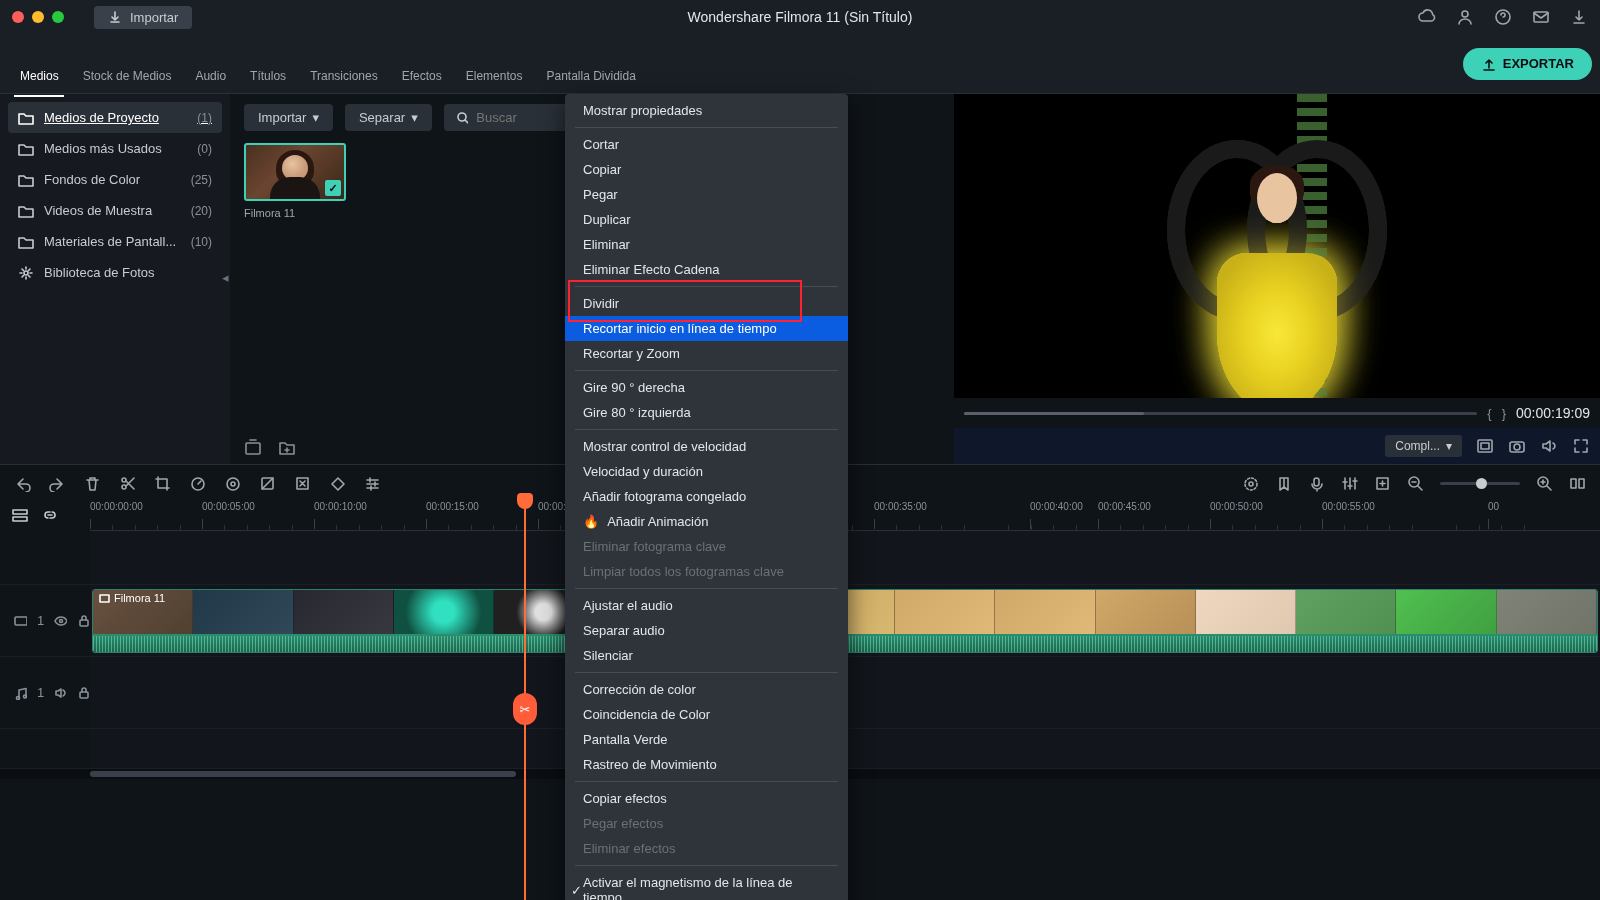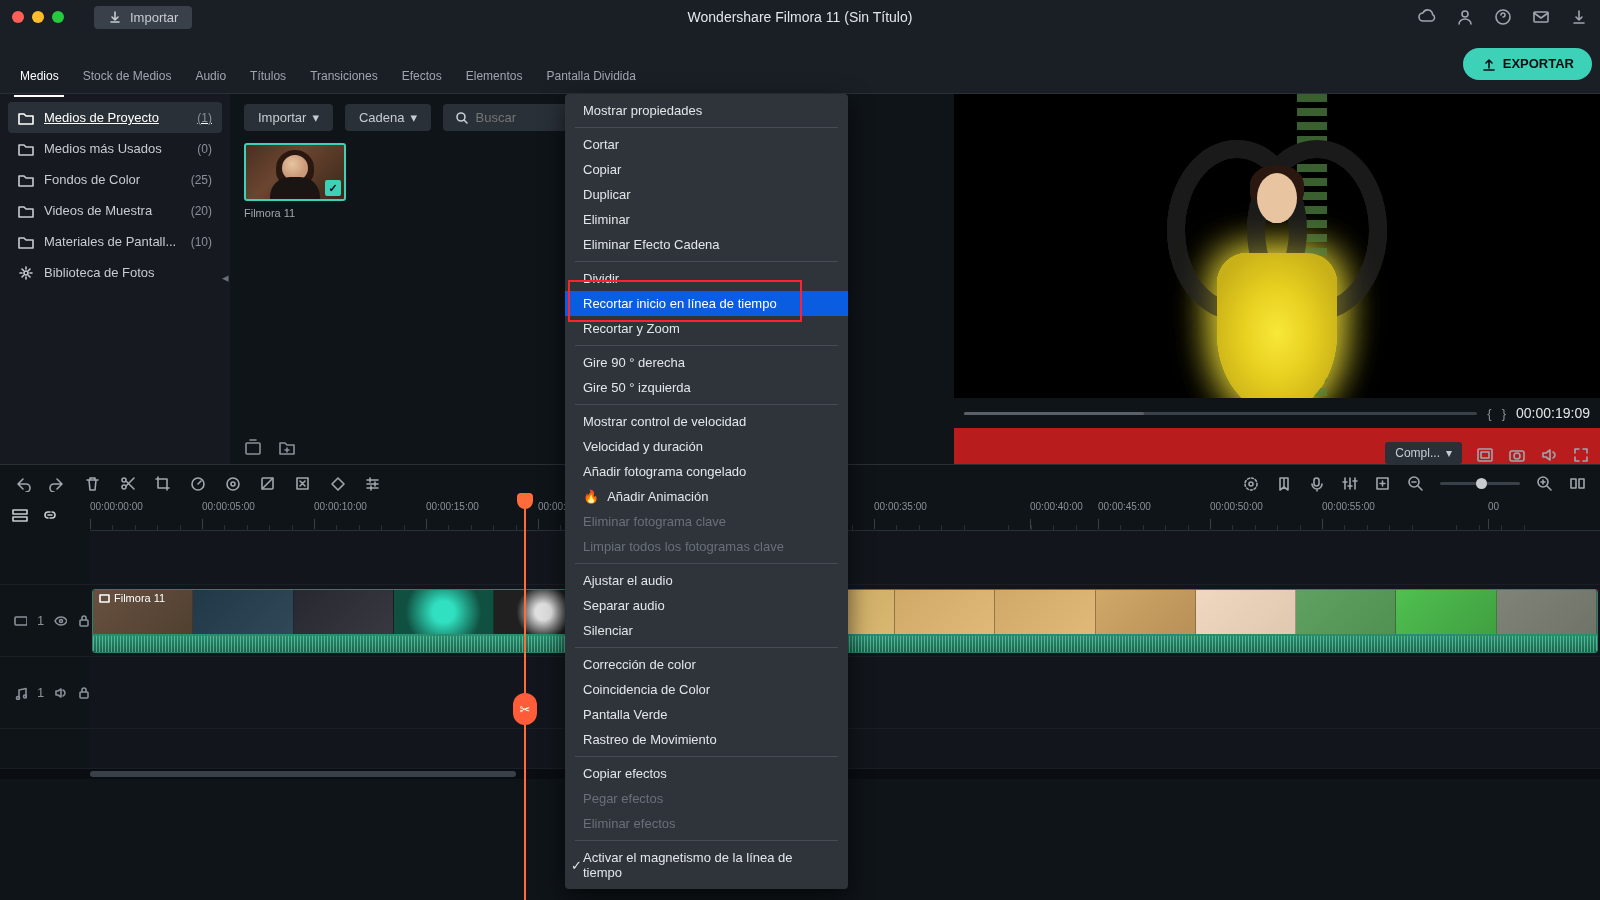--- a/index.html
+++ b/index.html
@@ -62,21 +62,21 @@
 .ring-light.right { right: -30px; }
 .figure { position: absolute; bottom: 0; left: 50%; transform: translateX(-50%); width: 120px; height: 240px; }
 .figure-dress { position: absolute; bottom: 0; width: 100%; height: 160px; background: radial-gradient(ellipse at center, #f8e838 0%, #e8d020 40%, #c8b018 80%); border-radius: 30px 30px 50% 50%; filter: drop-shadow(0 0 20px rgba(248,232,56,0.6)); }
 .figure-head { position: absolute; top: 0; left: 50%; transform: translateX(-50%); width: 40px; height: 50px; background: #e8c4a0; border-radius: 50%; }
 .figure-hair { position: absolute; top: -8px; left: 50%; transform: translateX(-50%); width: 54px; height: 40px; background: #2a1810; border-radius: 50% 50% 30% 30%; }
 .vines { position: absolute; top: 0; left: 20px; width: 30px; height: 333px; background: repeating-linear-gradient(180deg, #3a6030 0px, #3a6030 8px, transparent 8px, transparent 14px); }
 .preview-controls { height: 30px; background: #0f1419; display: flex; align-items: center; padding: 0 10px; gap: 10px; }
 .scrubber { flex: 1; height: 3px; background: #3a4049; border-radius: 2px; position: relative; }
 .scrubber-prog { position: absolute; left: 0; width: 35%; height: 100%; background: #5a6069; border-radius: 2px; }
 .timecode { font-variant-numeric: tabular-nums; font-size: 14px; color: #e3e6e9; }
-.preview-footer { height: 36px; background: #b91c1c; display: flex; align-items: flex-end; padding: 0 10px; gap: 14px; justify-content: flex-end; }
+.preview-footer { height: 36px; background: #0f172a; display: flex; align-items: center; padding: 0 10px; gap: 14px; justify-content: flex-end; }
 .quality-dd { background: #2a3038; padding: 4px 10px; border-radius: 3px; display: flex; align-items: center; gap: 6px; font-size: 12px; }
 .preview-footer svg { width: 18px; height: 18px; color: #a0a6ad; }
 
 
 .context-menu { position: absolute; left: 565px; top: 94px; width: 283px; background: #2f343b; border-radius: 4px; box-shadow: 0 8px 24px rgba(0,0,0,0.6); z-index: 100; padding: 4px 0; }
 .menu-item { padding: 5px 18px; font-size: 13px; color: #e3e6e9; cursor: pointer; display: flex; align-items: center; gap: 8px; }
 .menu-item.highlighted { background: #0a5ce0; color: #fff; }
 .menu-item.disabled { color: #6a7079; }
 .menu-item.checked::before { content: '✓'; position: absolute; left: 6px; }
 .menu-item .fire { color: #ff8c1a; }
@@ -297,21 +297,21 @@
   </div>
   <div class="collapse-handle">◂</div>
 
   <div class="media-area">
     <div class="media-toolbar">
       <div class="dropdown-btn">
         <span>Importar</span>
         <span>▾</span>
       </div>
       <div class="dropdown-btn">
-        <span>Cadena</span>
+        <span>Separar</span>
         <span>▾</span>
       </div>
       <div class="search-box">
         <svg width="14" height="14">
             <circle cx="6" cy="6" r="4"></circle>
             <path d="M9 9l3 3"></path>
           </svg>
         <input placeholder="Buscar" style="">
       </div>
     </div>
@@ -402,30 +402,31 @@
         </svg>
     </div>
   </div>
 </div>
 
 <div class="context-menu">
   <div class="menu-item">Mostrar propiedades</div>
   <div class="menu-sep"></div>
   <div class="menu-item">Cortar</div>
   <div class="menu-item">Copiar</div>
+  <div class="menu-item">Pegar</div>
   <div class="menu-item">Duplicar</div>
   <div class="menu-item">Eliminar</div>
   <div class="menu-item">Eliminar Efecto Cadena</div>
   <div class="menu-sep"></div>
   <div class="menu-item">Dividir</div>
   <div class="menu-item highlighted">Recortar inicio en línea de tiempo</div>
   <div class="menu-item">Recortar y Zoom</div>
   <div class="menu-sep"></div>
   <div class="menu-item">Gire 90 ° derecha</div>
-  <div class="menu-item">Gire 50 ° izquierda</div>
+  <div class="menu-item">Gire 80 ° izquierda</div>
   <div class="menu-sep"></div>
   <div class="menu-item">Mostrar control de velocidad</div>
   <div class="menu-item">Velocidad y duración</div>
   <div class="menu-item">Añadir fotograma congelado</div>
   <div class="menu-item">
       <span class="fire">🔥</span>
       <span>Añadir Animación</span>
     </div>
   <div class="menu-item disabled">Eliminar fotograma clave</div>
   <div class="menu-item disabled">Limpiar todos los fotogramas clave</div>

